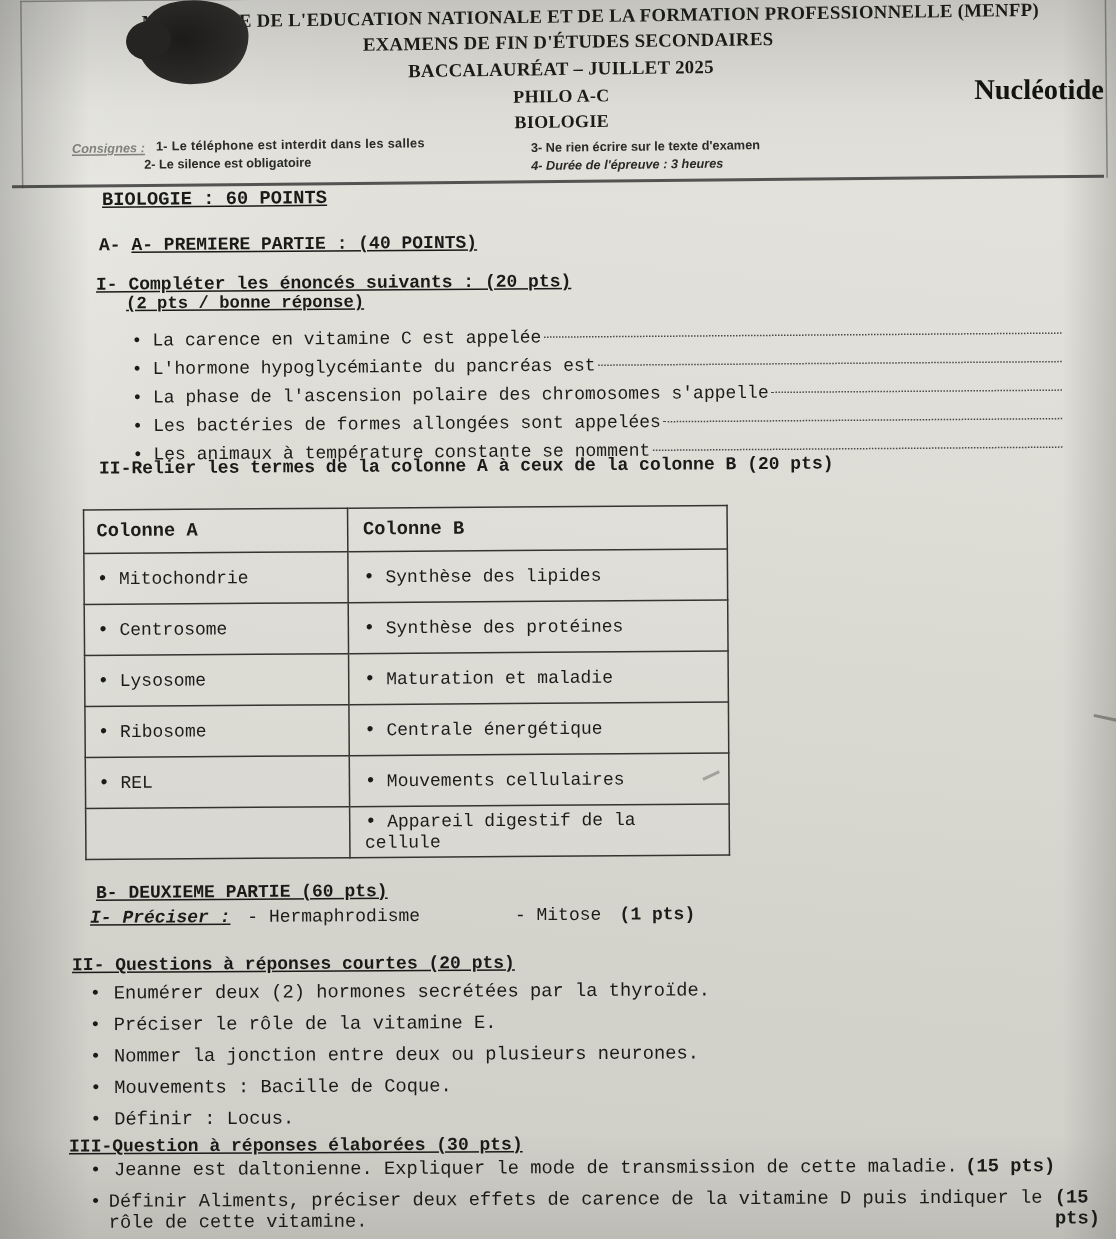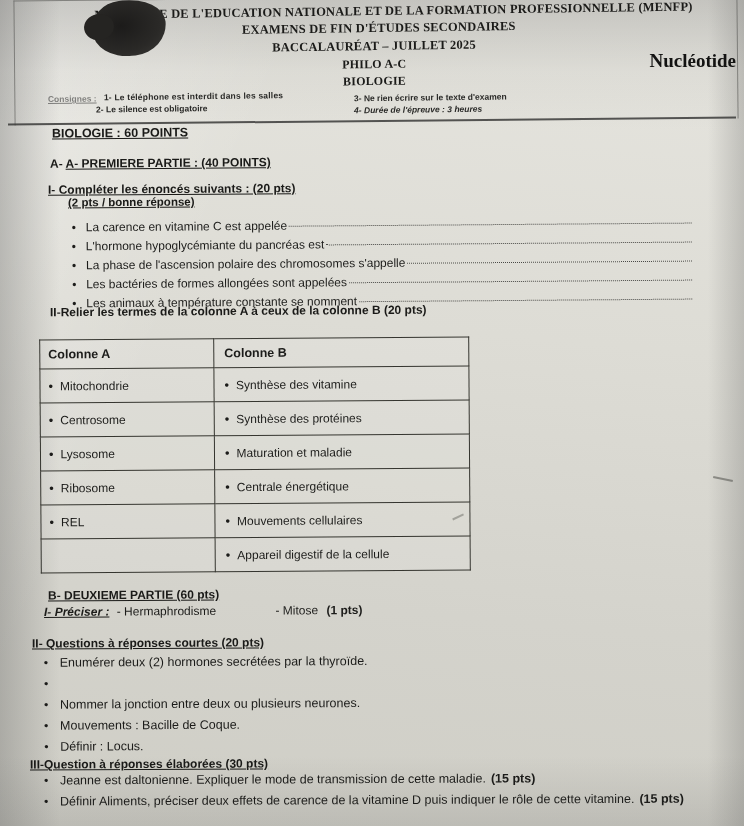--- a/index.html
+++ b/index.html
@@ -86,20 +86,21 @@
     transform: rotate(-0.7deg);
     font-size: 8.5px;
     color: #2a2a28;
   }
   .rules-label {
     position: absolute; left: 14px; top: 4px;
     font-weight: bold; font-size: 8.5px;
     text-decoration: underline;
     color: #303030;
     opacity: 0.55;
+    font-style: italic;
   }
   .rule-1 { position: absolute; left: 70px; top: 3px; font-weight: bold; letter-spacing: 0.2px;}
   .rule-2 { position: absolute; left: 62px; top: 15px; font-weight: bold; }
   .rule-3 { position: absolute; left: 320px; top: 7px; font-weight: bold; }
   .rule-4 { position: absolute; left: 320px; top: 19px; font-style: italic; font-weight: bold;}
 
   .hdr-rule-line {
     position: absolute;
     left: 8px;
     top: 120px;
@@ -139,21 +140,21 @@
     width: 30px;
     height: 26px;
     background: #252422;
     border-radius: 50%;
     transform: rotate(-10deg);
   }
 
   
   .body-wrap {
     position: absolute;
-    left: 0; top: 0; width: 622px; height: 826px;
+    left: 16px; top: 0; width: 622px; height: 826px; font-family: Liberation Mono, monospace;
   }
   .sect-title {
     position: absolute;
     font-weight: bold;
     font-size: 12.5px;
     color: #1a1a18;
   }
   u { text-decoration: underline; }
 
   .bio-points { left: 52px; top: 126px; font-size: 12.5px; font-weight: bold; transform: rotate(-0.5deg); }
@@ -374,21 +375,21 @@
     <div class="sect-title rom-ii">II-Relier les termes de la colonne A à ceux de la colonne B (20 pts)</div>
 
     <table class="match-table">
       <tbody>
           <tr>
         <th class="cellA colA-head">Colonne A</th>
         <th class="cellB colB-head">Colonne B</th>
       </tr>
       <tr>
         <td class="cellA"><span class="lbullet">Mitochondrie</span></td>
-        <td class="cellB"><span class="lbullet">Synthèse des vitamine</span></td>
+        <td class="cellB"><span class="lbullet">Synthèse des lipides</span></td>
       </tr>
       <tr>
         <td class="cellA"><span class="lbullet">Centrosome</span></td>
         <td class="cellB"><span class="lbullet">Synthèse des protéines</span></td>
       </tr>
       <tr>
         <td class="cellA"><span class="lbullet">Lysosome</span></td>
         <td class="cellB"><span class="lbullet">Maturation et maladie</span></td>
       </tr>
       <tr>
@@ -424,20 +425,21 @@
       <u>II-  Questions à réponses courtes (20 pts)</u>
     </div>
 
     <div class="qlist">
       <div class="row">
         <span class="bullet">•</span>
         <span>Enumérer deux (2) hormones secrétées par la thyroïde.</span>
       </div>
       <div class="row">
         <span class="bullet">•</span>
+        <span>Préciser le rôle de la vitamine E.</span>
       </div>
       <div class="row">
         <span class="bullet">•</span>
         <span>Nommer la jonction entre deux ou plusieurs neurones.</span>
       </div>
       <div class="row">
         <span class="bullet">•</span>
         <span>Mouvements : Bacille de Coque.</span>
       </div>
       <div class="row">

